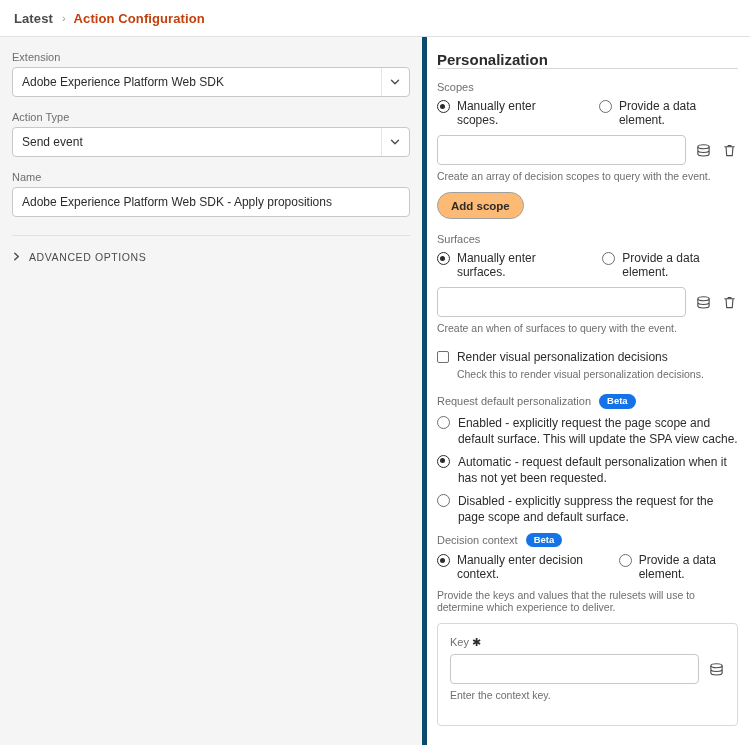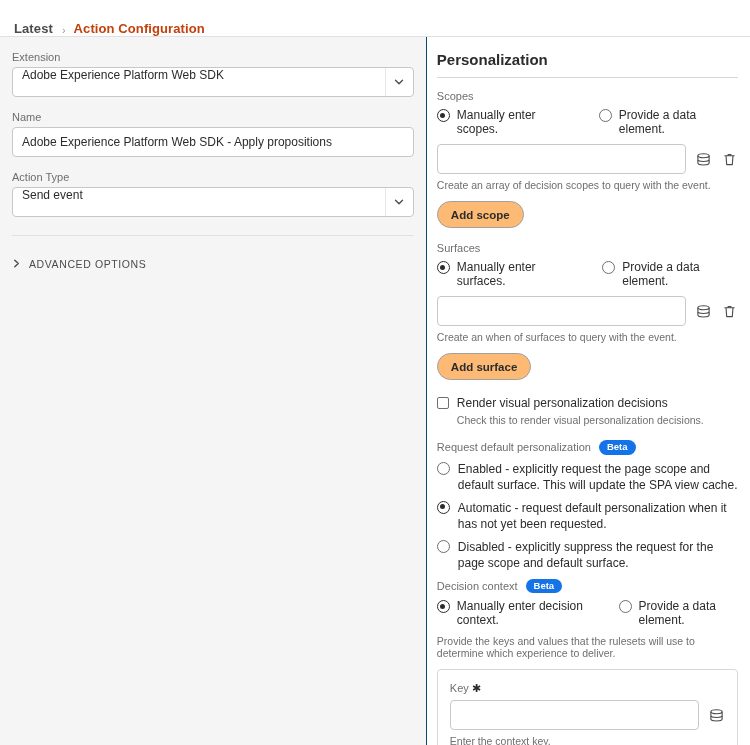--- a/index.html
+++ b/index.html
@@ -10,21 +10,21 @@
     font-family: "Liberation Sans", sans-serif;
     font-size: 12px;
     color: #2c2c2c;
     overflow: hidden;
   }
 
   
   .breadcrumb {
     height: 37px;
     display: flex;
-    align-items: flex-end;
+    align-items: center;
     padding: 0 14px;
     border-bottom: 1px solid #e1e1e1;
     background: #ffffff;
   }
   .crumb {
     font-size: 13px;
     font-weight: bold;
     color: #4b4b4b;
     letter-spacing: .1px;
   }
@@ -37,21 +37,21 @@
 
   
   .main {
     display: flex;
     height: 708px;
   }
   .left {
     width: 448px;
     background: #f5f5f5;
     padding: 14px 12px 0 12px;
-    border-right: 1px solid #0c4a6e;
+    border-right: 5px solid #0c4a6e;
     overflow: hidden;
   }
   .right {
     width: 339px;
     background: #ffffff;
     padding: 14px 12px 0 10px;
     overflow: hidden;
     position: relative;
   }
 
@@ -63,20 +63,21 @@
     margin-bottom: 4px;
     display: block;
   }
   .select-box {
     position: relative;
     background: #ffffff;
     border: 1px solid #c8c8c8;
     border-radius: 4px;
     height: 30px;
     display: flex;
+    align-items: center;
     padding: 0 30px 0 9px;
     font-size: 12px;
     color: #2c2c2c;
   }
   .select-box .chev {
     position: absolute;
     right: 0; top: 0; bottom: 0;
     width: 28px;
     border-left: 1px solid #e6e6e6;
     display: flex; align-items: center; justify-content: center;
@@ -90,37 +91,36 @@
     align-items: center;
     padding: 0 9px;
     font-size: 12px;
     color: #2c2c2c;
     width: 100%;
   }
 
   .advanced {
     border-top: 1px solid #e1e1e1;
     margin-top: 18px;
-    padding-top: 21px;
+    padding-top: 14px;
     display: flex;
     align-items: center;
     gap: 8px;
   }
   .advanced .label {
     font-size: 10.5px;
     letter-spacing: .6px;
     color: #4b4b4b;
   }
 
   
   .panel-title {
     font-size: 15px;
     font-weight: bold;
     color: #2c2c2c;
-    padding-bottom: 9px;
     border-bottom: 1px solid #d8d8d8;
     margin-bottom: 12px;
   }
   .group-label {
     font-size: 11px;
     color: #6e6e6e;
     margin-bottom: 6px;
     display: flex;
     align-items: center;
     gap: 8px;
@@ -255,34 +255,34 @@
         <span>Adobe Experience Platform Web SDK</span>
         <span class="chev">
           <svg width="10" height="10" viewBox="0 0 10 10" aria-hidden="true">
               <path d="M1.5 3.3 L5 6.8 L8.5 3.3" fill="none" stroke="#4b4b4b" stroke-width="1.4" stroke-linecap="round" stroke-linejoin="round"></path>
             </svg>
         </span>
       </div>
     </div>
 
     <div class="field">
-      <span class="field-label">Name</span>
-      <div class="text-input" placeholder="">Adobe Experience Platform Web SDK - Apply propositions</div>
-    </div>
-
-    <div class="field">
       <span class="field-label">Action Type</span>
       <div class="select-box">
         <span>Send event</span>
         <span class="chev">
           <svg width="10" height="10" viewBox="0 0 10 10" aria-hidden="true">
               <path d="M1.5 3.3 L5 6.8 L8.5 3.3" fill="none" stroke="#4b4b4b" stroke-width="1.4" stroke-linecap="round" stroke-linejoin="round"></path>
             </svg>
         </span>
       </div>
+    </div>
+
+    <div class="field">
+      <span class="field-label">Name</span>
+      <div class="text-input" placeholder="">Adobe Experience Platform Web SDK - Apply propositions</div>
     </div>
 
     <div class="advanced">
       <span>
         <svg width="9" height="9" viewBox="0 0 9 9" aria-hidden="true">
             <path d="M2.8 1.2 L6.3 4.5 L2.8 7.8" fill="none" stroke="#4b4b4b" stroke-width="1.4" stroke-linecap="round" stroke-linejoin="round"></path>
           </svg>
       </span>
       <span class="label">ADVANCED OPTIONS</span>
     </div>
@@ -349,21 +349,20 @@
             <path d="M2 8.5 v3.2 c0 1.2 2.7 2.1 6 2.1 s6-.9 6-2.1 V8.5" fill="none" stroke="#4b4b4b" stroke-width="1.2"></path>
           </svg>
         </span>
         <span class="icon-btn">
           <svg width="15" height="15" viewBox="0 0 16 16" aria-hidden="true">
             <path d="M3 4 h10 M6.5 4 V2.6 h3 V4 M4.3 4 l.7 9.4 h6 l.7-9.4" fill="none" stroke="#4b4b4b" stroke-width="1.2" stroke-linecap="round" stroke-linejoin="round"></path>
           </svg>
         </span>
       </div>
       <div class="help-text">Create an when of surfaces to query with the event.</div>
-      <div class="btn">Add surface</div>
     </div>
 
     <div class="checkbox-row">
       <span class="checkbox"></span>
       <span>Render visual personalization decisions</span>
     </div>
     <div class="sub-help">Check this to render visual personalization decisions.</div>
 
     <div class="section-gap">
       <div class="group-label">

